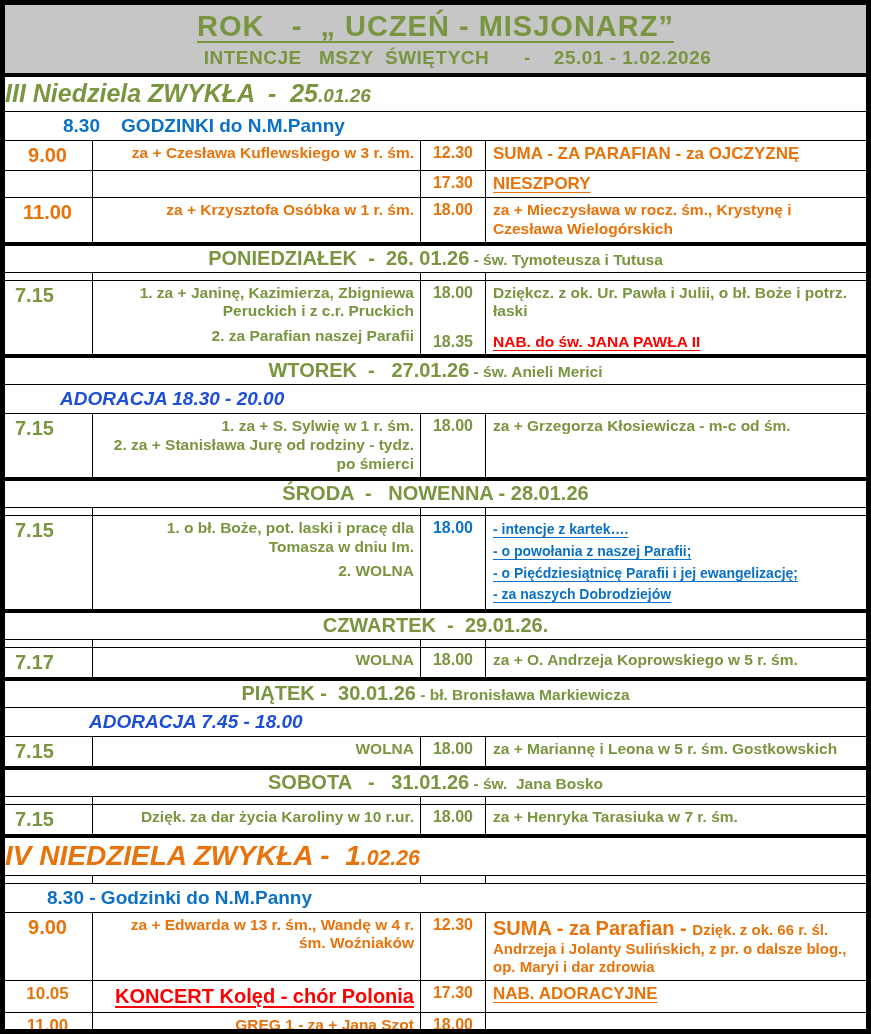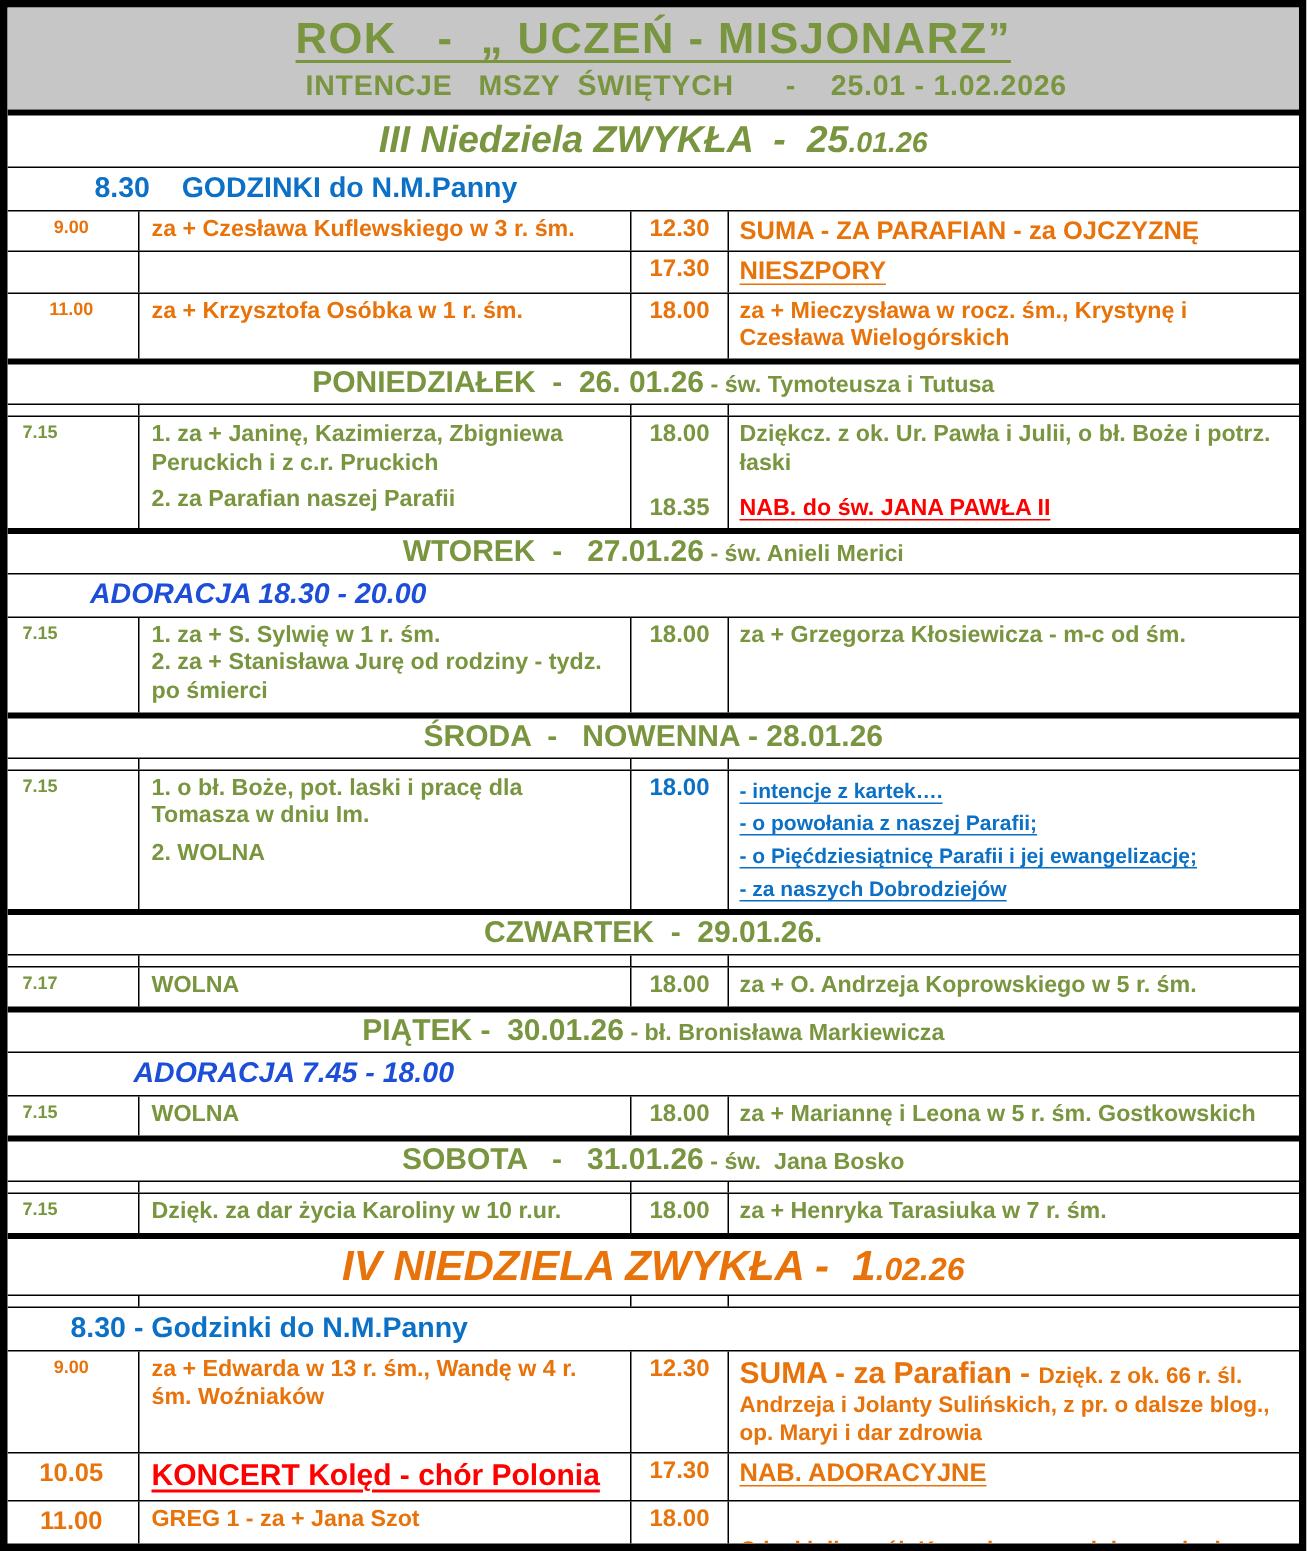--- a/index.html
+++ b/index.html
@@ -9,36 +9,36 @@
     font-family:"Liberation Sans",sans-serif;font-weight:700;
   }
   .blk{border-top:1px solid #000;}
   .blk.thick{border-top:4px solid #000;}
   .blk.nosep{border-top:none;}
   
   .masthead{background:#C6C6C6;text-align:center;padding:5px 0 4px;}
   .m-title{font-size:29px;letter-spacing:1px;text-decoration:underline;text-underline-offset:5px;}
   .m-sub{font-size:19px;margin-top:4px;letter-spacing:.5px;padding-left:44px;}
   
-  .sunday{ text-align:center;font-style:italic;padding:2px 0 3px;}
+  .sunday{ text-align:left;font-style:italic;padding:2px 0 3px;}
   .sunday .dsmall{font-size:.76em;}
   .dayhdr{text-align:center;font-size:20px;padding:1px 0 2px;color:#79953F;}
   .dayhdr .feast{font-size:15.5px;}
   
   .banner{padding:3px 6px 3px;font-size:19px;}
   
   .strip{height:7px;display:grid;grid-template-columns:87px 328px 1fr;}
   .strip .c2{border-left:1px solid #000;}
   .strip .c3{border-left:1px solid #000;position:relative;}
   .strip .c3::before{content:"";position:absolute;left:64px;top:0;bottom:0;width:1px;background:#000;}
   
   .row{display:grid;grid-template-columns:87px 328px 1fr;min-height:26px;}
-  .tcell{padding:3px 4px 3px 10px;font-size:12px;}
+  .tcell{padding:3px 4px 3px 10px;font-size:20px;}
   .tcell.ctr{text-align:center;padding-left:2px;}
-  .lcell{border-left:1px solid #000;padding:3px 6px 4px 8px;font-size:15.5px;line-height:1.2;}
+  .lcell{border-left:1px solid #000;padding:3px 6px 4px 8px;font-size:15.5px;line-height:1.2;text-align:right;}
   .rwrap{border-left:1px solid #000;position:relative;}
   .rwrap::before{content:"";position:absolute;left:64px;top:0;bottom:0;width:1px;background:#000;}
   .entry{display:grid;grid-template-columns:64px 1fr;}
   .entry .etime{padding:3px 2px;text-align:center;font-size:16px;}
   .entry .etext{padding:3px 4px 3px 8px;font-size:15.5px;line-height:1.2;}
   .line{display:block;}
   .t{white-space:pre-wrap;}
   
   .c-green{color:#79953F}.c-orange{color:#E8730A}.c-red{color:#FF0000}
   .c-blue{color:#0C71C6}.c-gold{color:#1d4ed8}

